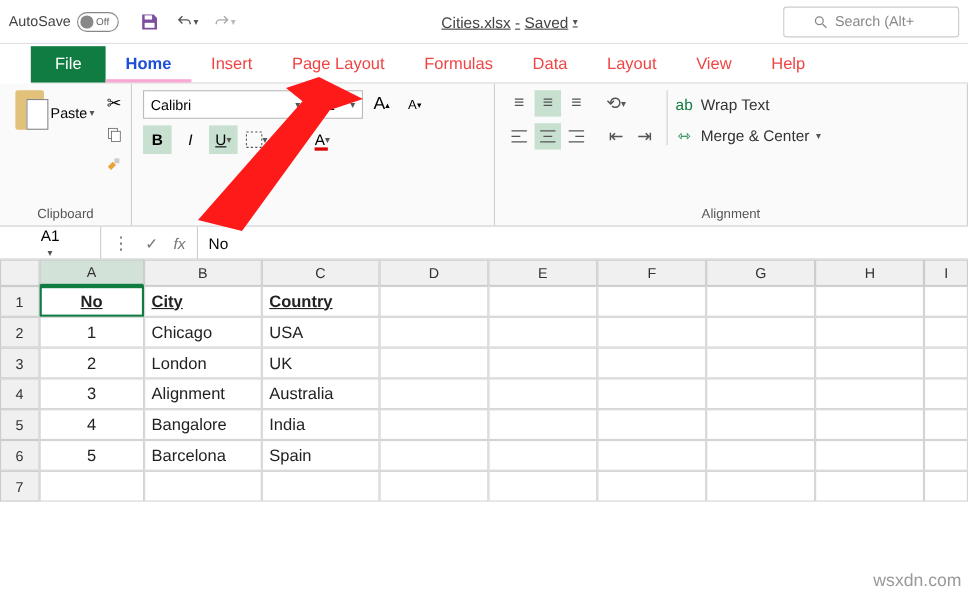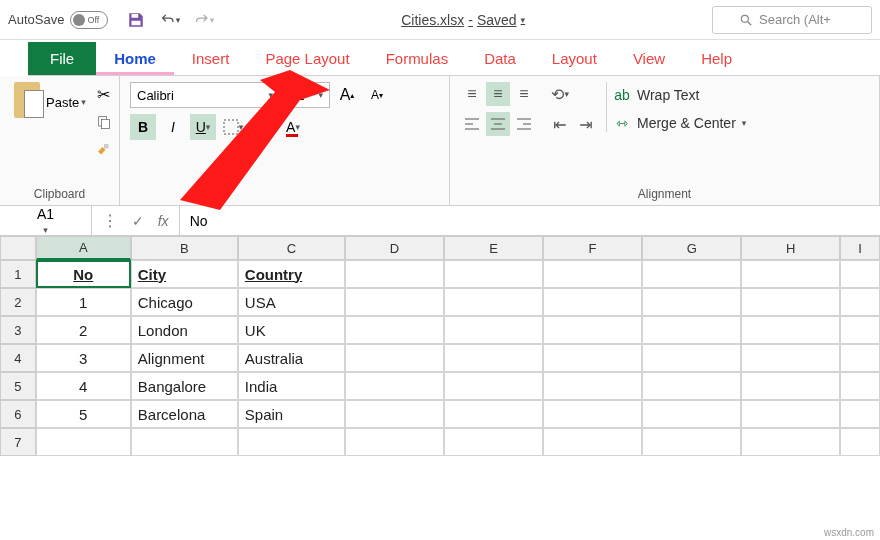--- a/index.html
+++ b/index.html
@@ -72,21 +72,21 @@
 .cell.center { justify-content: center; }
 
 
 .cA { width: 96px; } .cB { width: 108px; } .cC { width: 108px; }
 .cD,.cE,.cF,.cG,.cH { width: 100px; } .cI { width: 40px; }
 
 
 .arrow { position: absolute; left: 160px; top: 70px; pointer-events: none; }
 .arrow svg { width: 170px; height: 140px; }
 
-.watermark { position: absolute; bottom: 2px; right: 6px; font-size: 10px; color: #999; }
+.watermark { position: absolute; bottom: 2px; right: 6px; font-size: 16px; color: #999; }
 </style>
 </head>
 <body>
 
 <div class="titlebar">
   <div class="autosave">
     <span>AutoSave</span>
     <span class="toggle">
       <span class="knob"></span>
       <span>Off</span>

